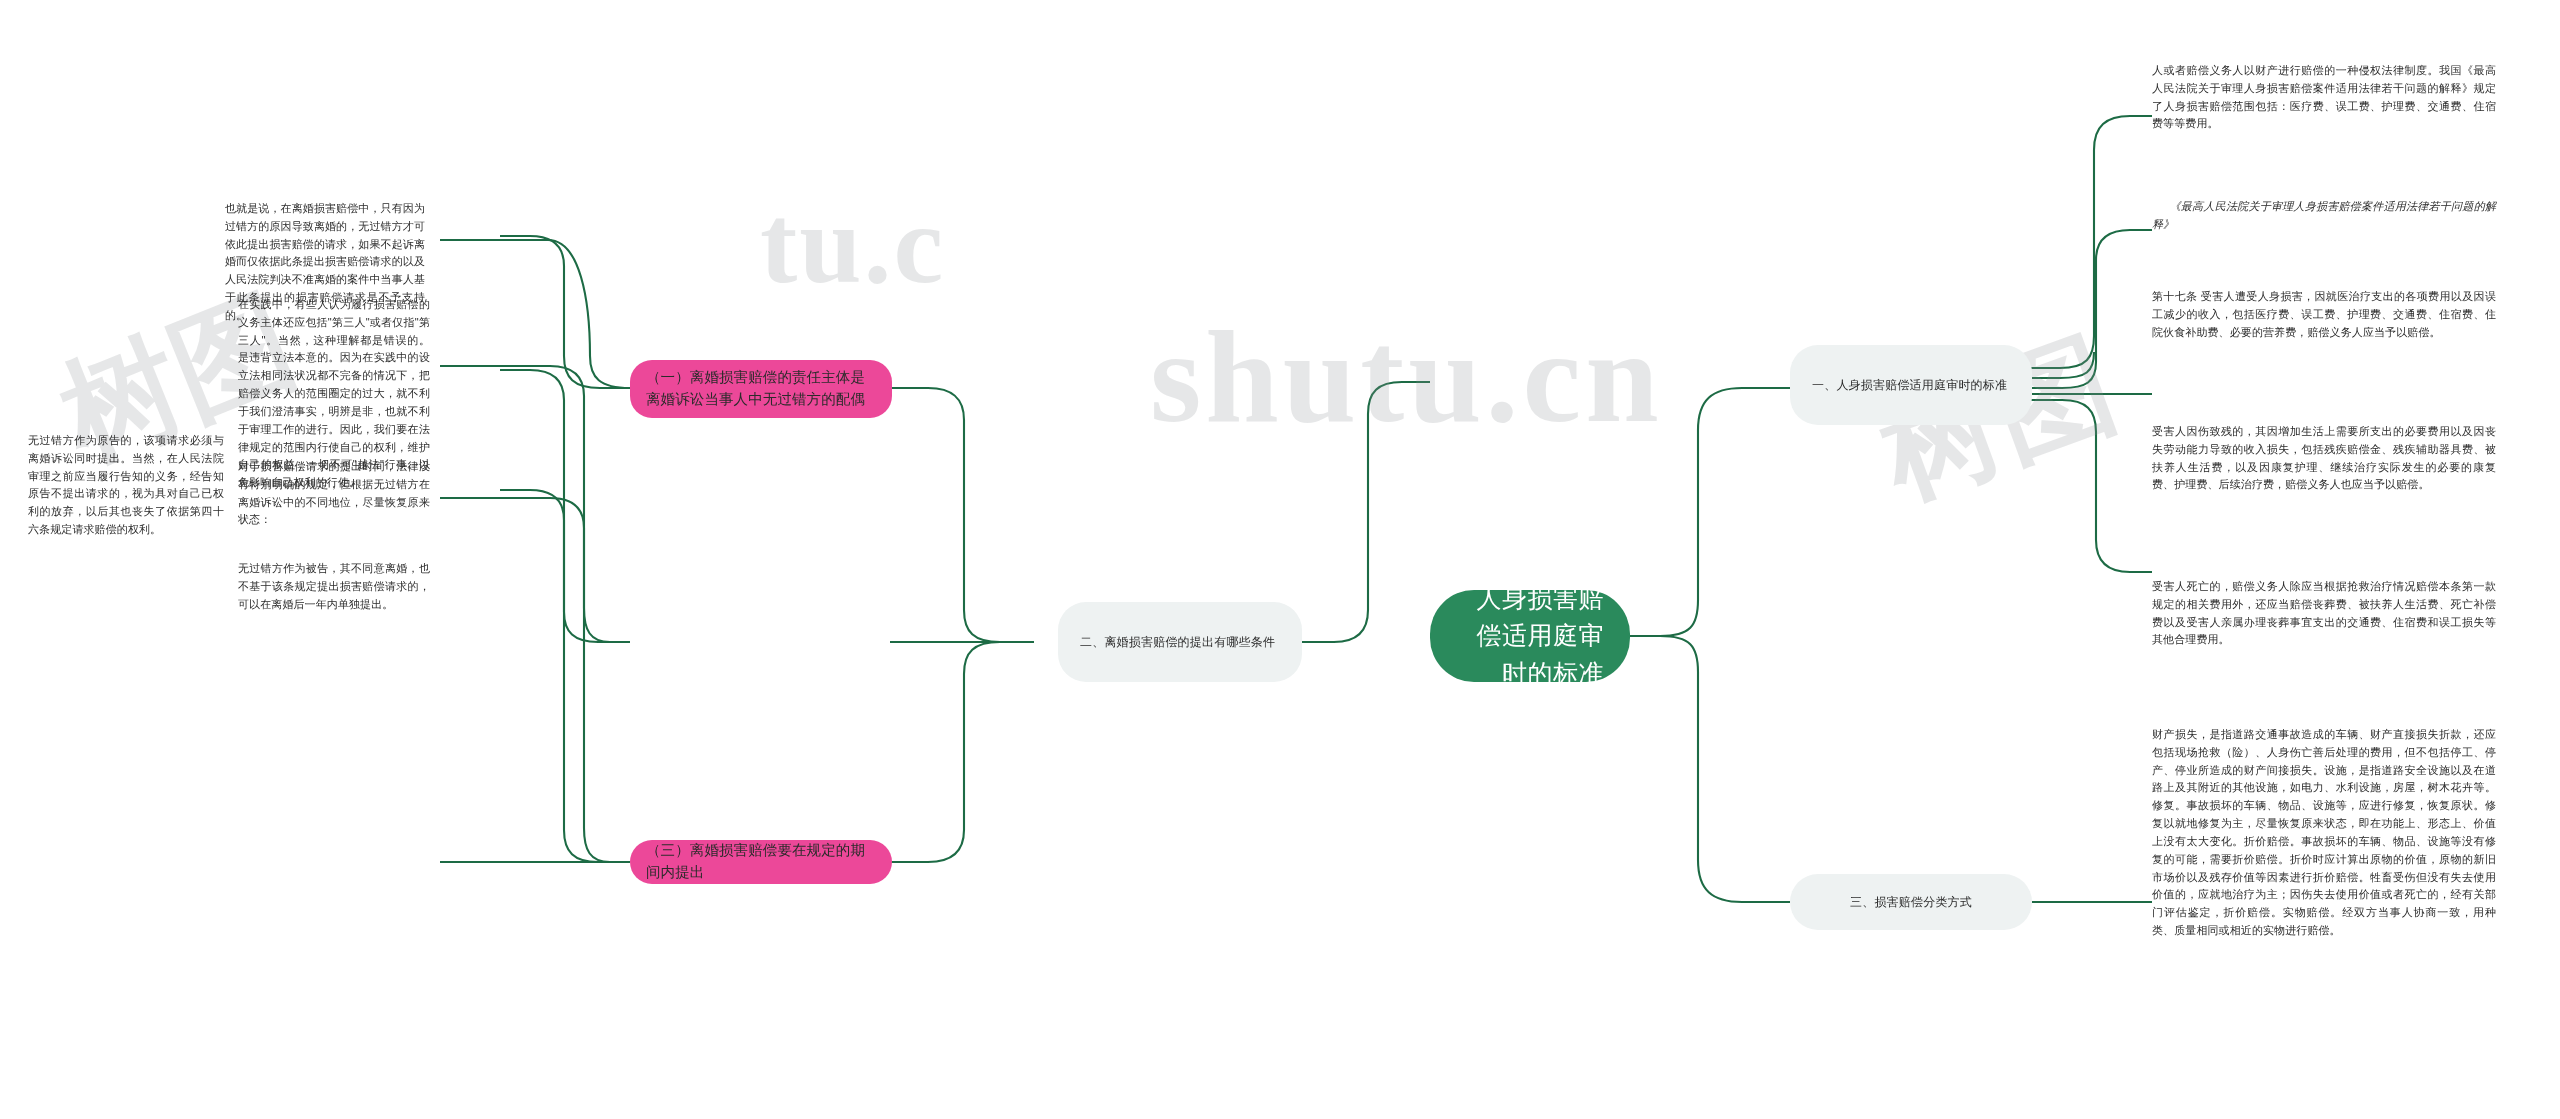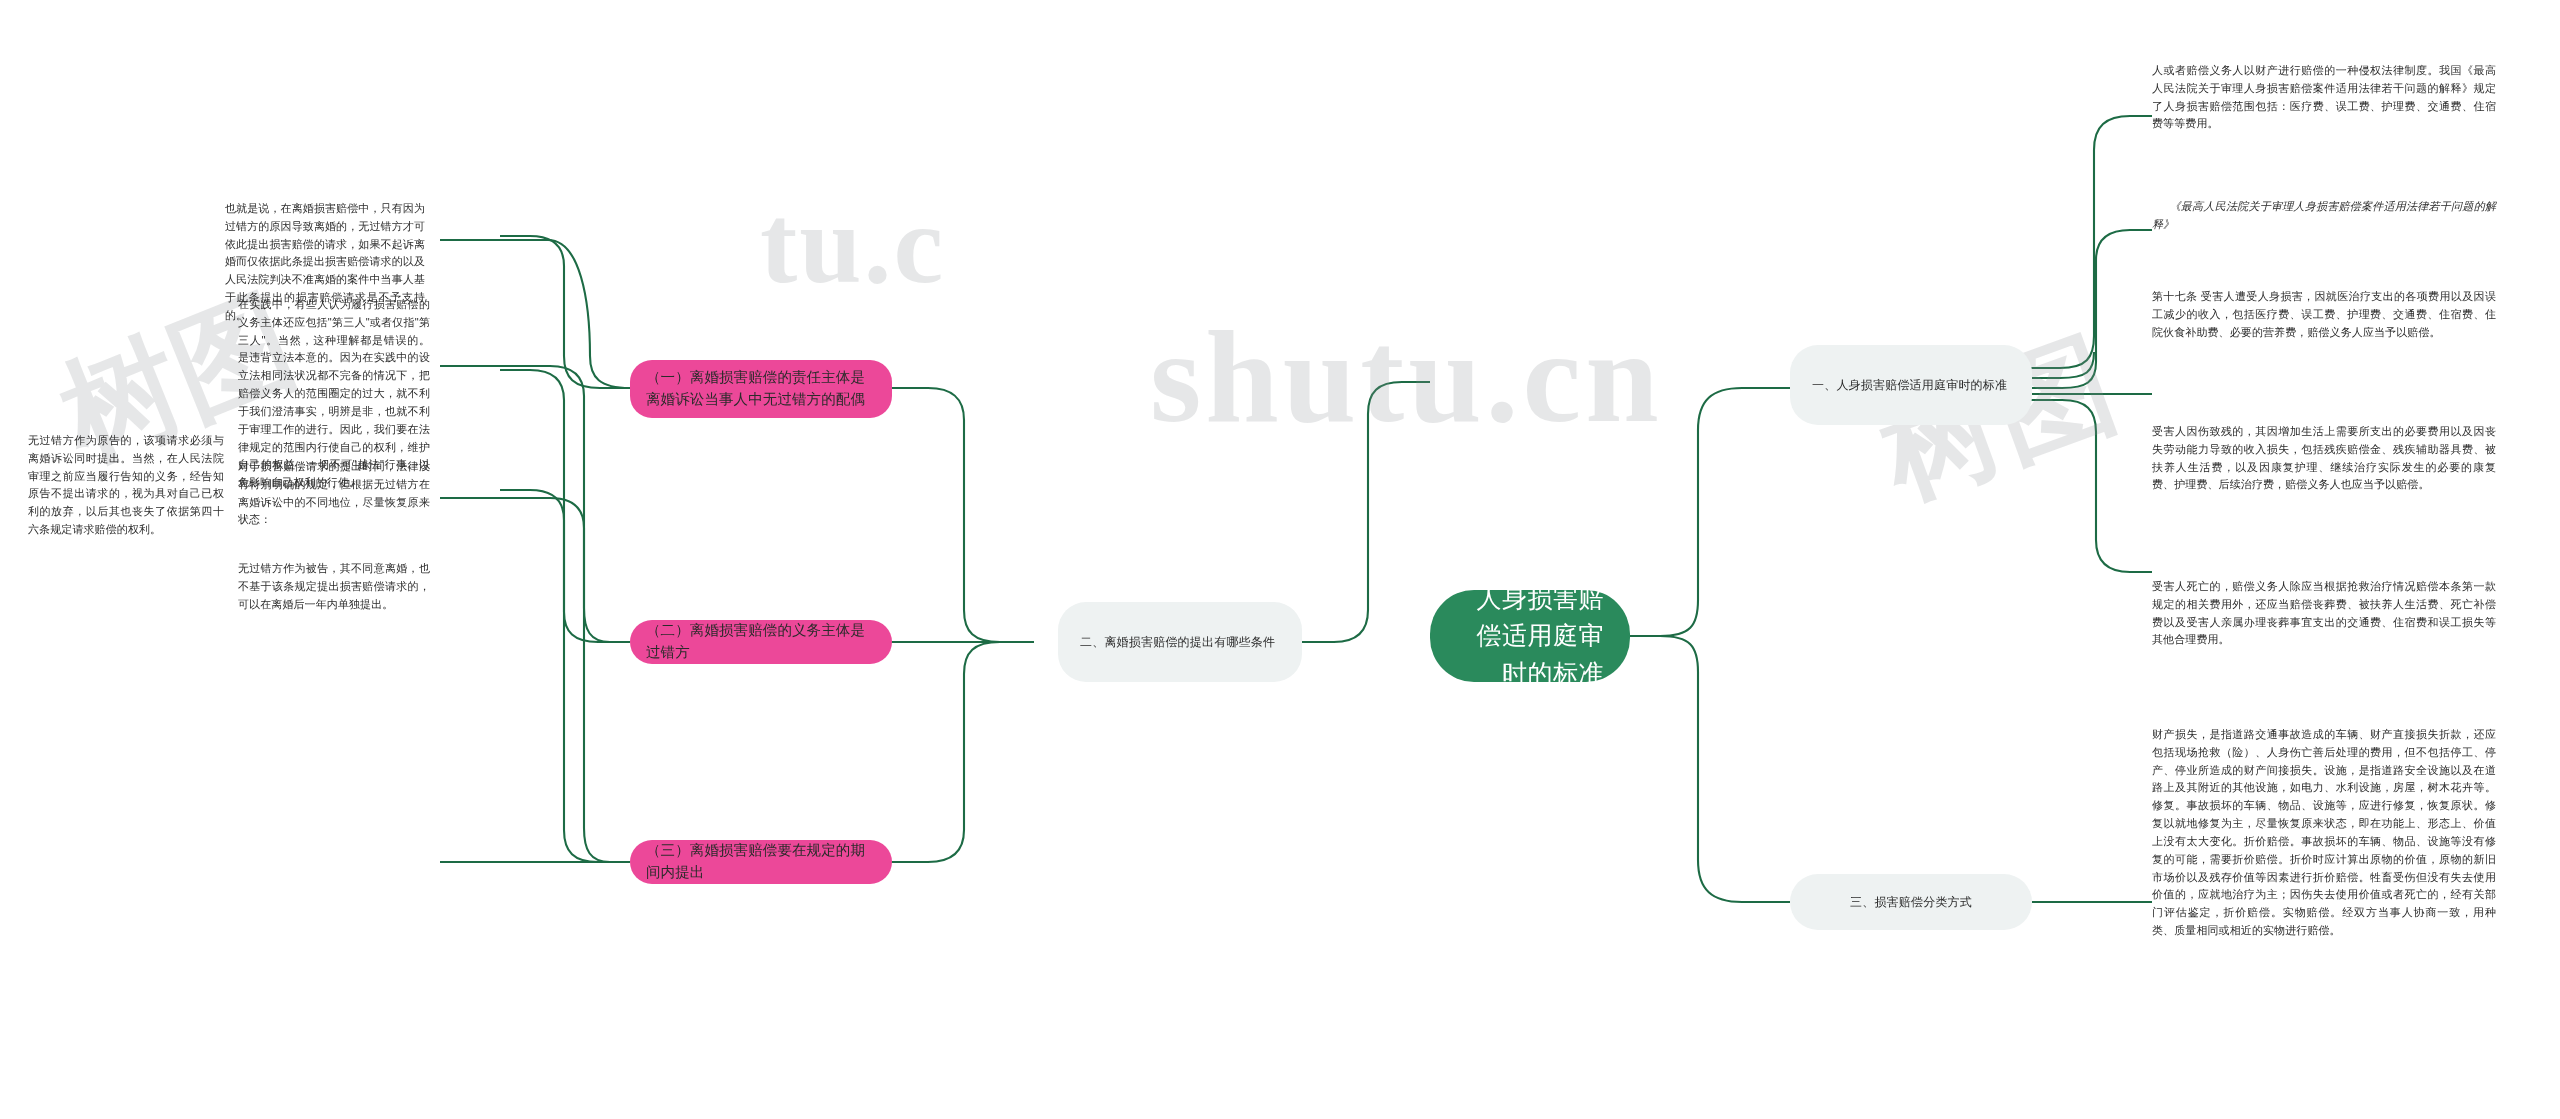--- a/index.html
+++ b/index.html
@@ -148,21 +148,20 @@
   <div class="node root-node" style="left:1430px; top:590px; width:200px; height:92px;text-align:right;">人身损害赔偿适用庭审时的标准</div>
 
   <div class="node branch-node" style="left:1790px; top:345px; width:242px; height:80px;">一、人身损害赔偿适用庭审时的标准</div>
 
   <div class="node branch-node" style="left:1790px; top:874px; width:242px; height:56px; justify-content:center;">三、损害赔偿分类方式</div>
 
   <div class="node branch-node" style="left:1058px; top:602px; width:244px; height:80px;">二、离婚损害赔偿的提出有哪些条件</div>
 
   <div class="node sub-node" style="left:630px; top:360px; width:262px; height:58px;">（一）离婚损害赔偿的责任主体是离婚诉讼当事人中无过错方的配偶</div>
 
-  <div class="node sub-node" style="left:630px; top:620px; width:262px; height:44px;">（二）离婚损害赔偿的义务主体是过错方</div>
 
   <div class="node sub-node" style="left:630px; top:840px; width:262px; height:44px;">（三）离婚损害赔偿要在规定的期间内提出</div>
 
   <div class="leaf-text" style="left:2152px; top:62px; width:344px;">人或者赔偿义务人以财产进行赔偿的一种侵权法律制度。我国《最高人民法院关于审理人身损害赔偿案件适用法律若干问题的解释》规定了人身损害赔偿范围包括：医疗费、误工费、护理费、交通费、住宿费等等费用。</div>
 
   <div class="leaf-text" style="left:2152px; top:198px; width:344px; text-indent:1.6em;font-style:italic;">《最高人民法院关于审理人身损害赔偿案件适用法律若干问题的解释》</div>
 
   <div class="leaf-text" style="left:2152px; top:288px; width:344px;">第十七条 受害人遭受人身损害，因就医治疗支出的各项费用以及因误工减少的收入，包括医疗费、误工费、护理费、交通费、住宿费、住院伙食补助费、必要的营养费，赔偿义务人应当予以赔偿。</div>
 
   <div class="leaf-text" style="left:2152px; top:423px; width:344px;">受害人因伤致残的，其因增加生活上需要所支出的必要费用以及因丧失劳动能力导致的收入损失，包括残疾赔偿金、残疾辅助器具费、被扶养人生活费，以及因康复护理、继续治疗实际发生的必要的康复费、护理费、后续治疗费，赔偿义务人也应当予以赔偿。</div>

